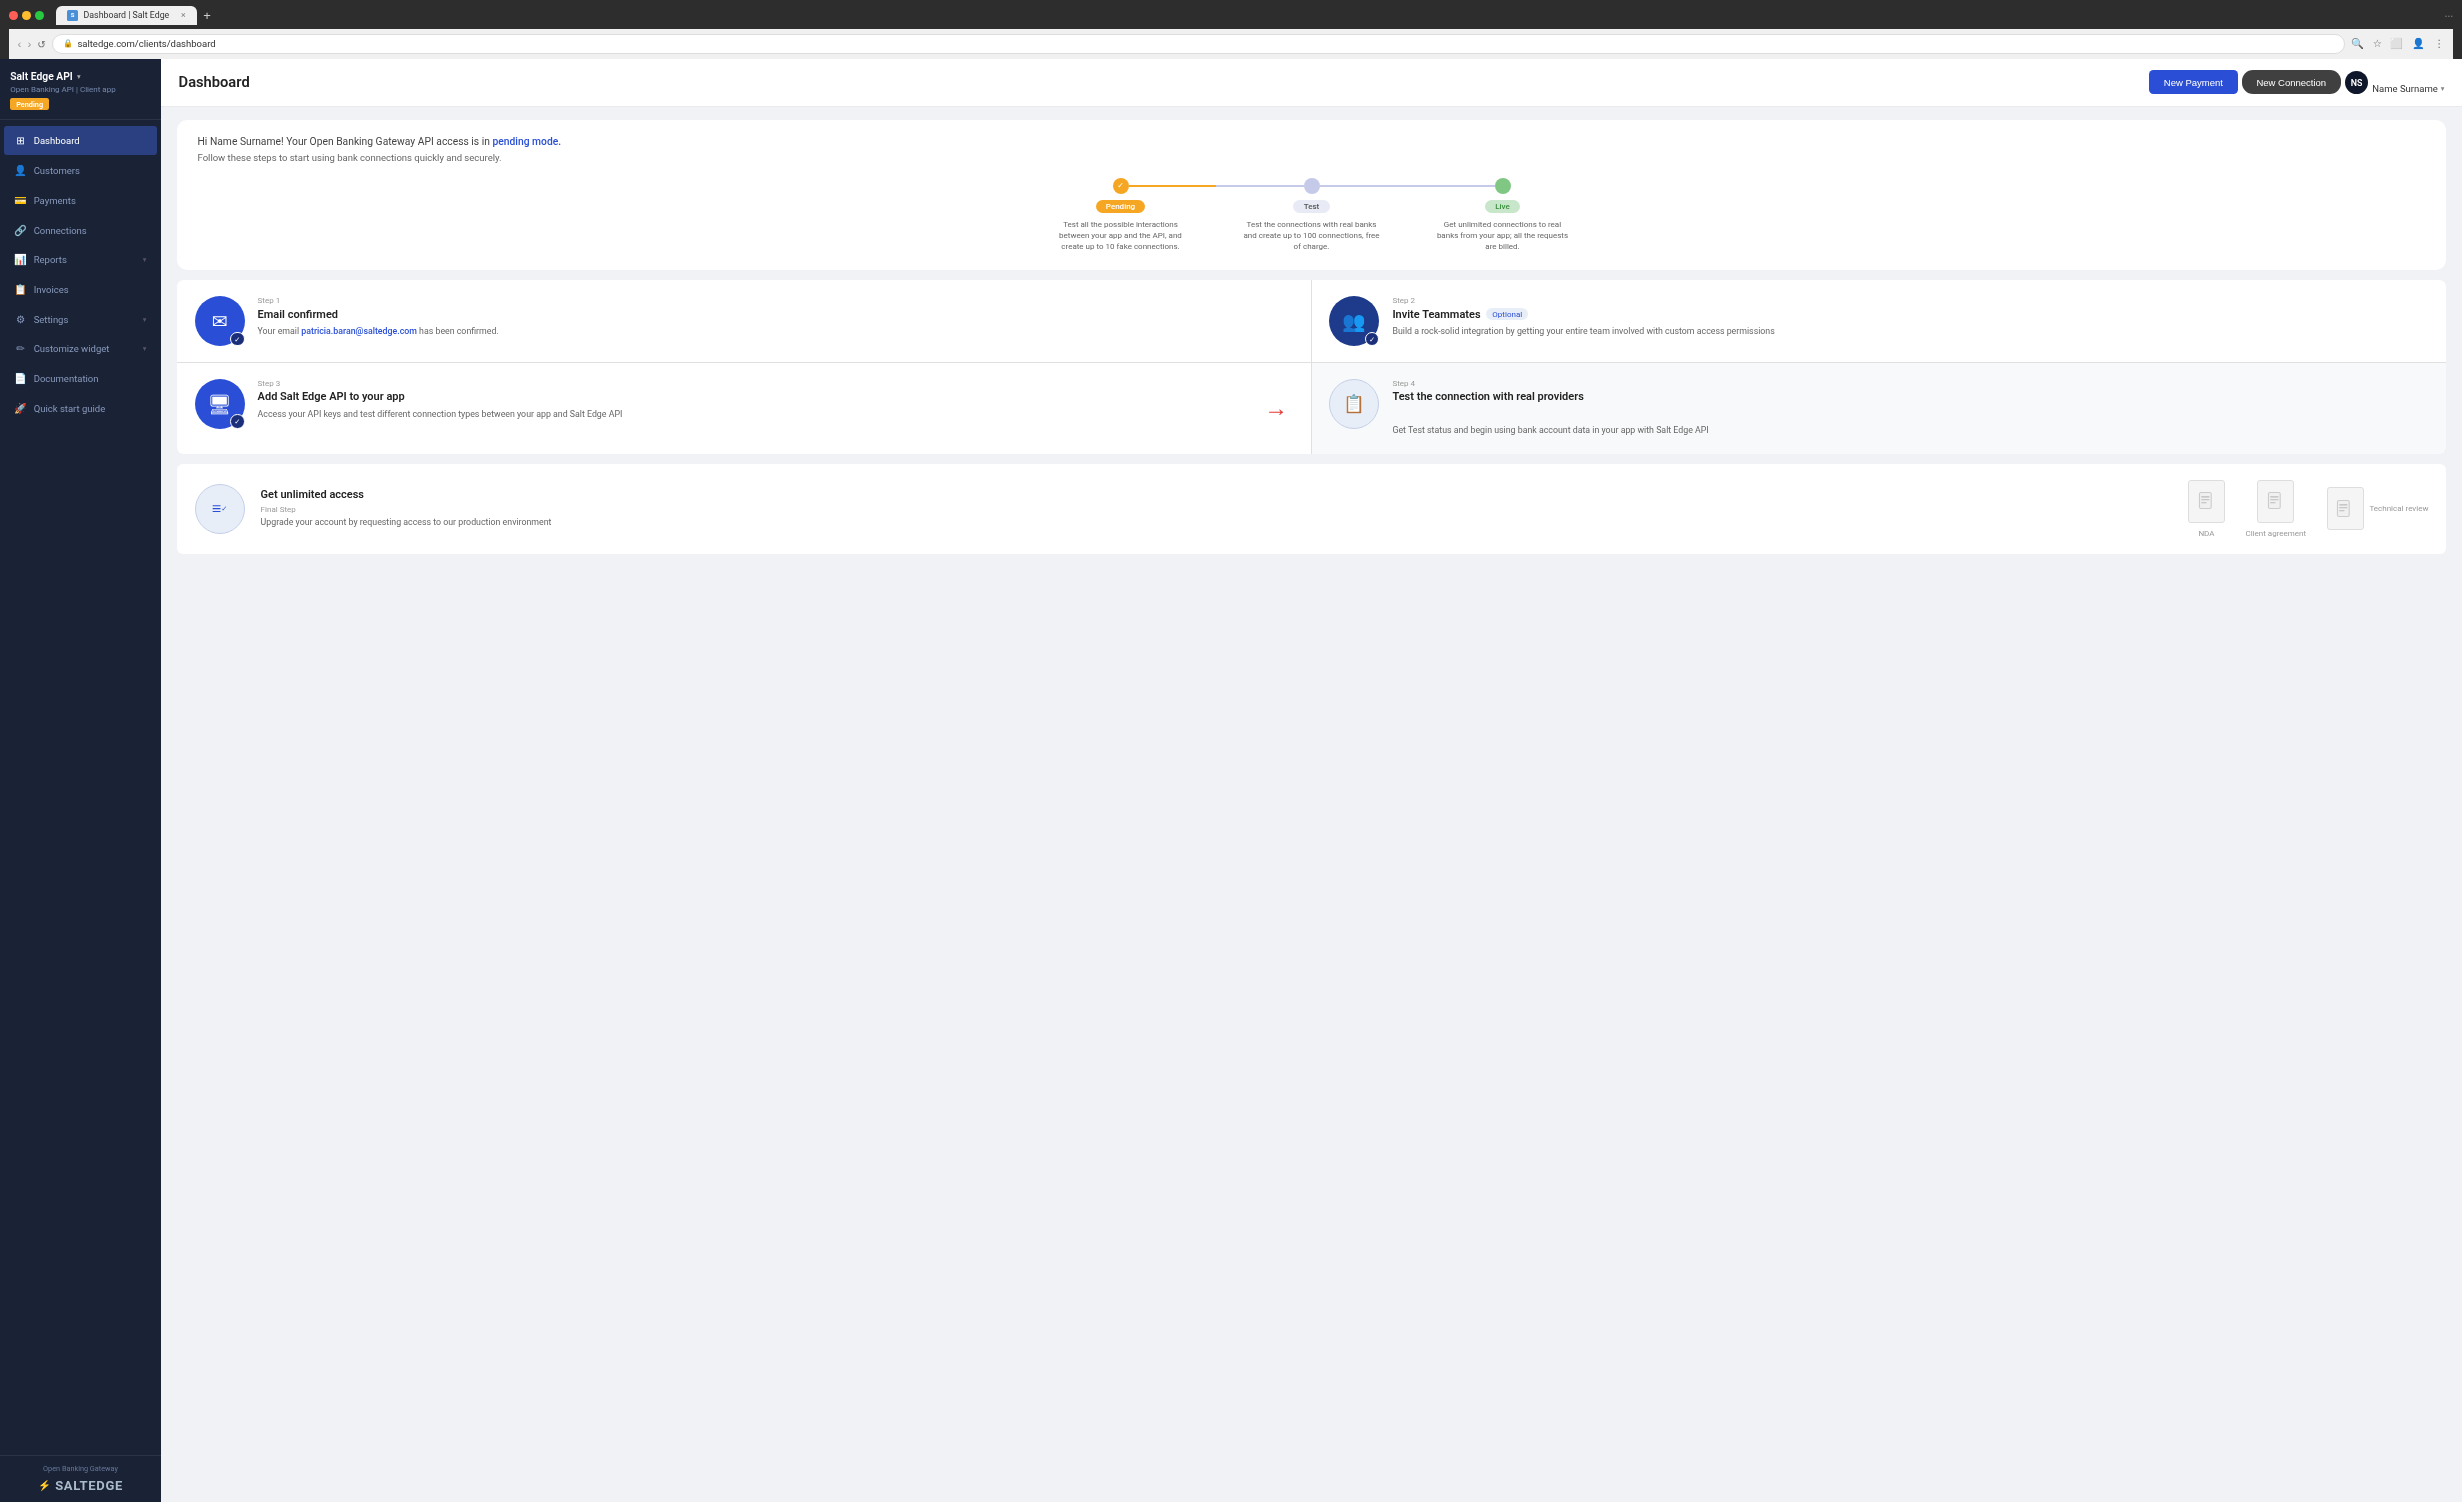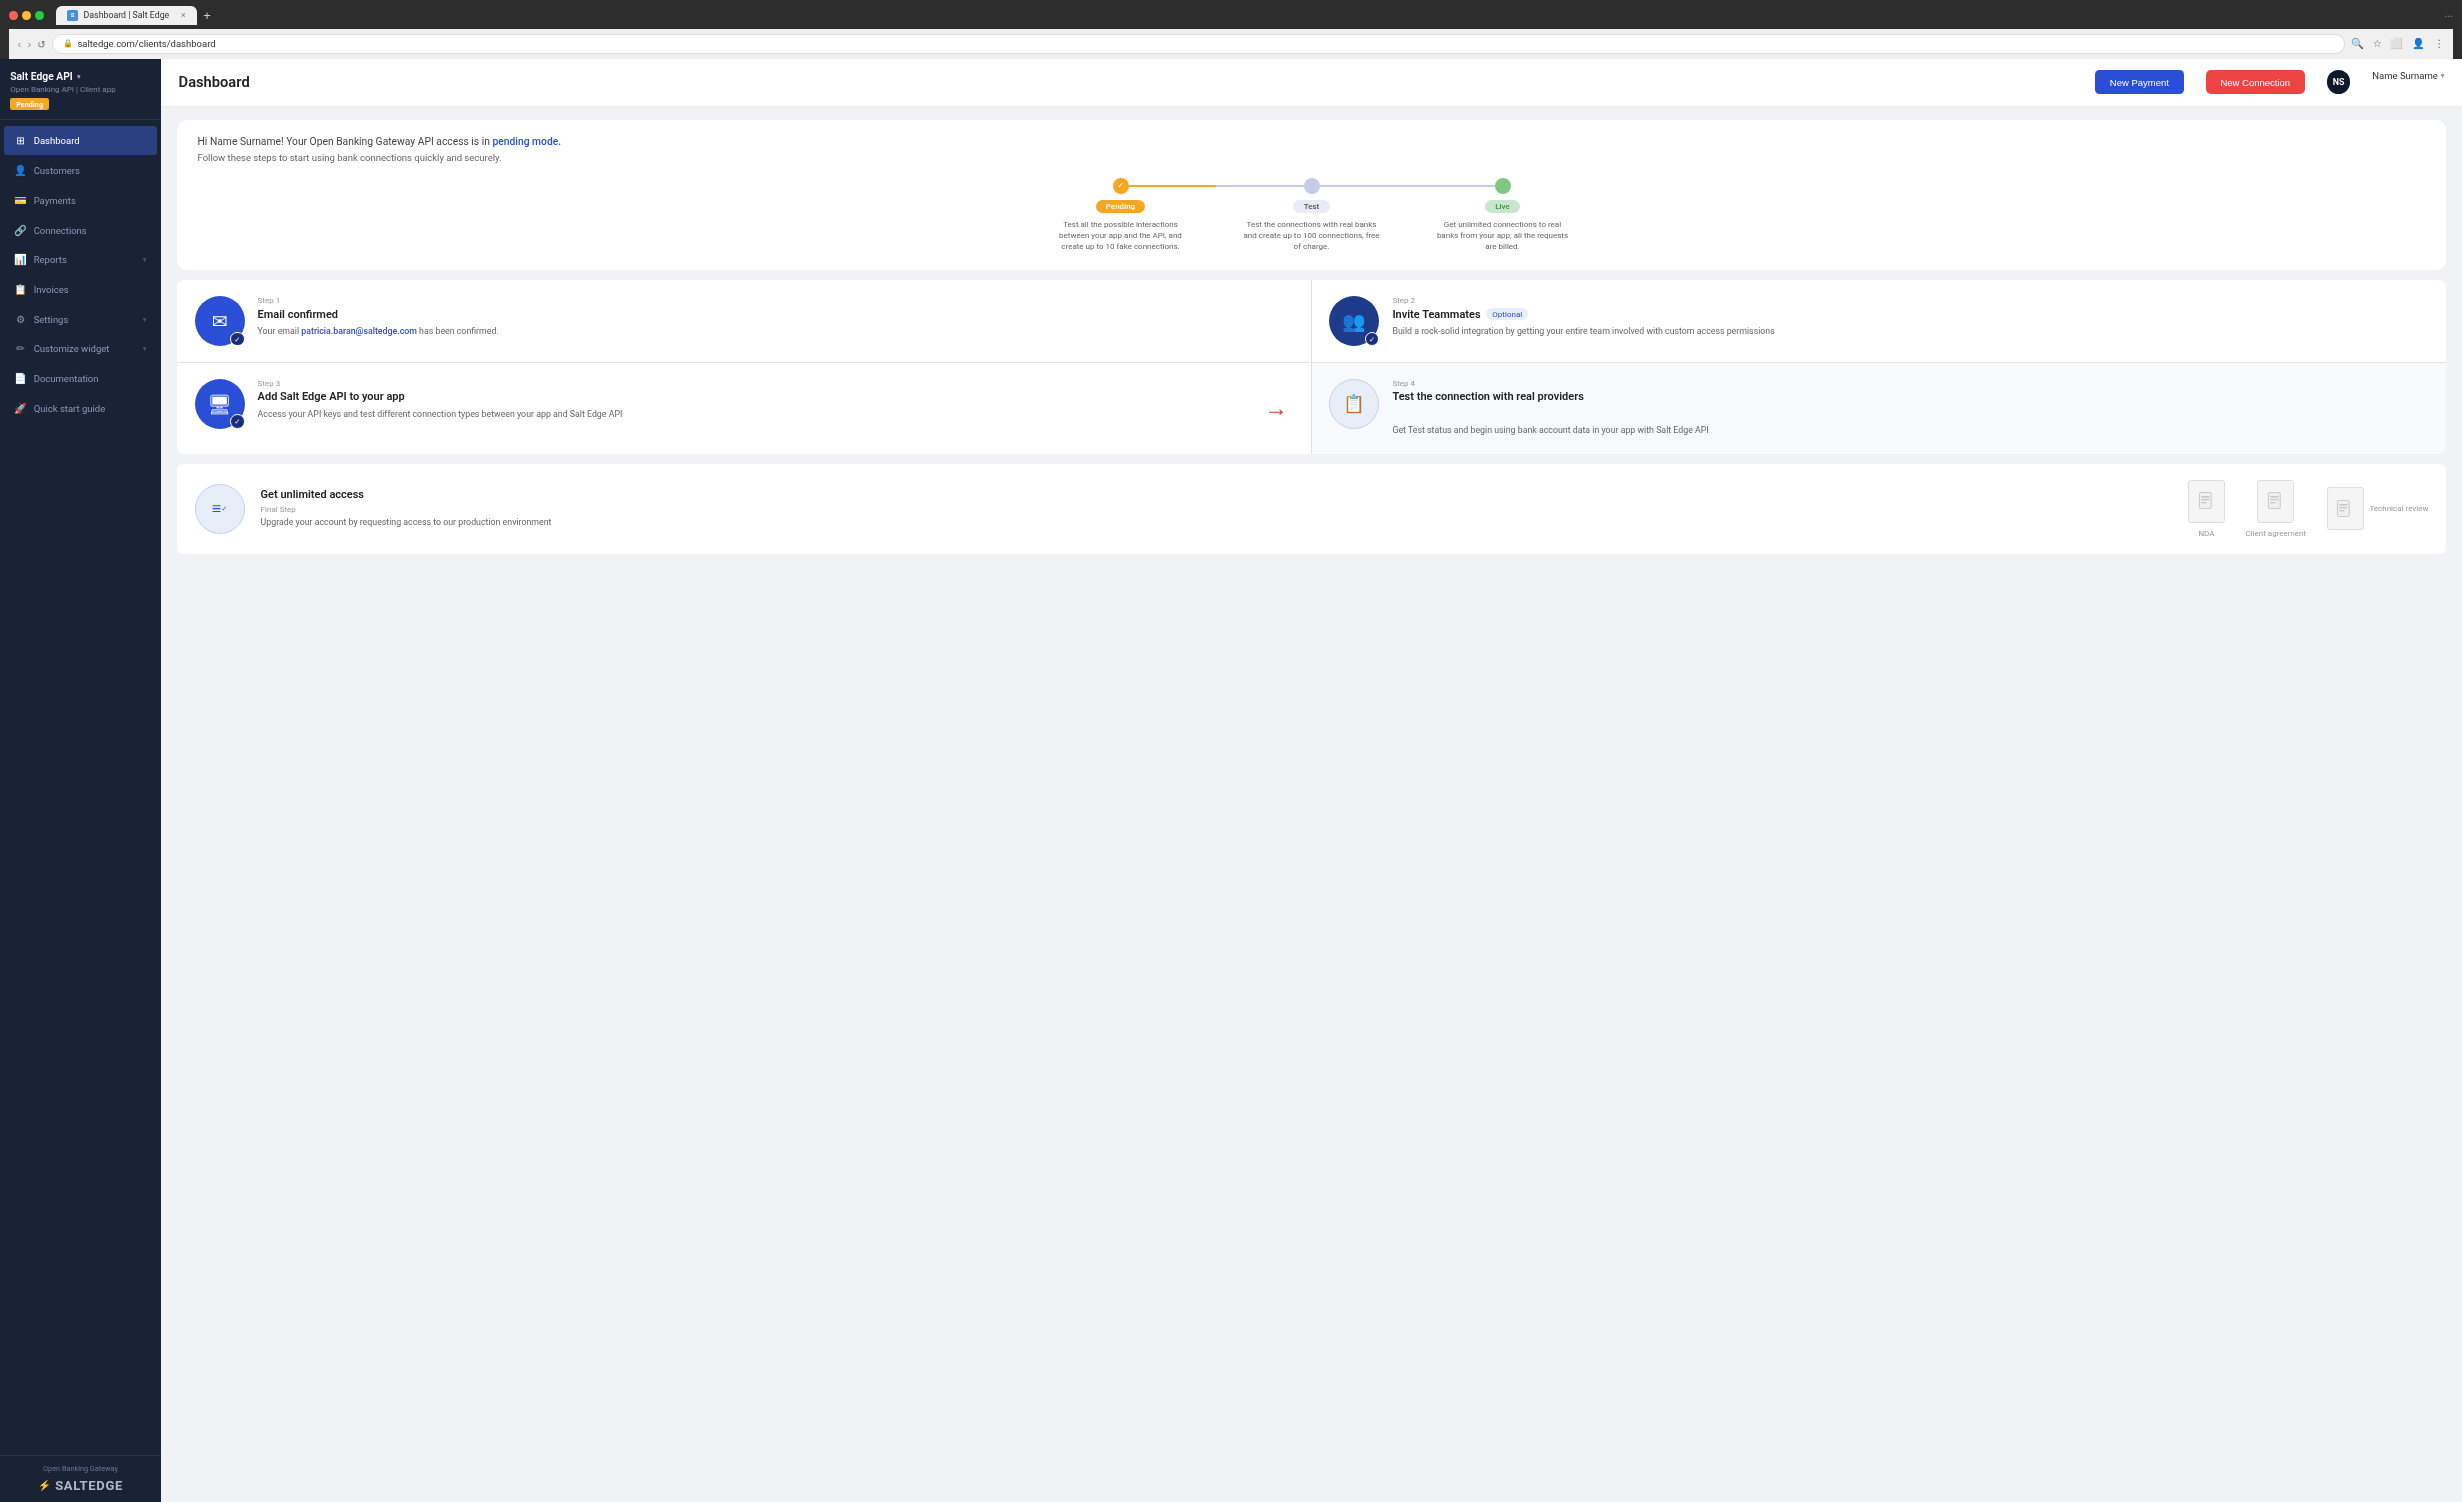--- a/index.html
+++ b/index.html
@@ -119,23 +119,23 @@
         <span style="color:white;font-size:10.3px;">⚡</span>
         <span style="color:#aabbcc;font-size:13px;font-weight:700;letter-spacing:0.7px;">SALTEDGE</span>
       </div>
     </div>
   </div>
 
   <div class="main-content">
 
     <div style="background:white;padding:11.7px 17.6px;display:flex;align-items:center;justify-content:space-between;border-bottom:0.7px solid #e8eaed;">
       <h1 style="font-size:14.7px;font-weight:600;color:#222;">Dashboard</h1>
-      <div style="display:flex;align-items:flex-start;gap:22px;">
+      <div style="display:flex;align-items:flex-end;gap:4px;">
         <button style="background:#2a4fd6;color:white;border:none;border-radius:4.4px;padding:6.6px 14.7px;font-size:9.5px;font-weight:500;cursor:pointer;">New Payment</button>
-        <button style="background:#ef4444;color:white;border:none;border-radius:5px;padding:6.6px 14.7px;font-size:9.5px;font-weight:500;cursor:pointer;">New Connection</button>
+        <button style="background:#404040;color:white;border:none;border-radius:11px;padding:6.6px 14.7px;font-size:9.5px;font-weight:500;cursor:pointer;">New Connection</button>
         <div style="width:23.5px;height:23.5px;background:#0f172a;color:white;border-radius:50%;display:flex;align-items:center;justify-content:center;font-size:8.8px;font-weight:600;">NS</div>
         <span style="font-size:9.5px;color:#333;cursor:pointer;display:flex;align-items:center;gap:2.9px;">
           <span>Name Surname</span>
           <span style="font-size:7.3px;color:#888;">▾</span>
         </span>
       </div>
     </div>
 
     <div style="padding:13px 16px;">
 

